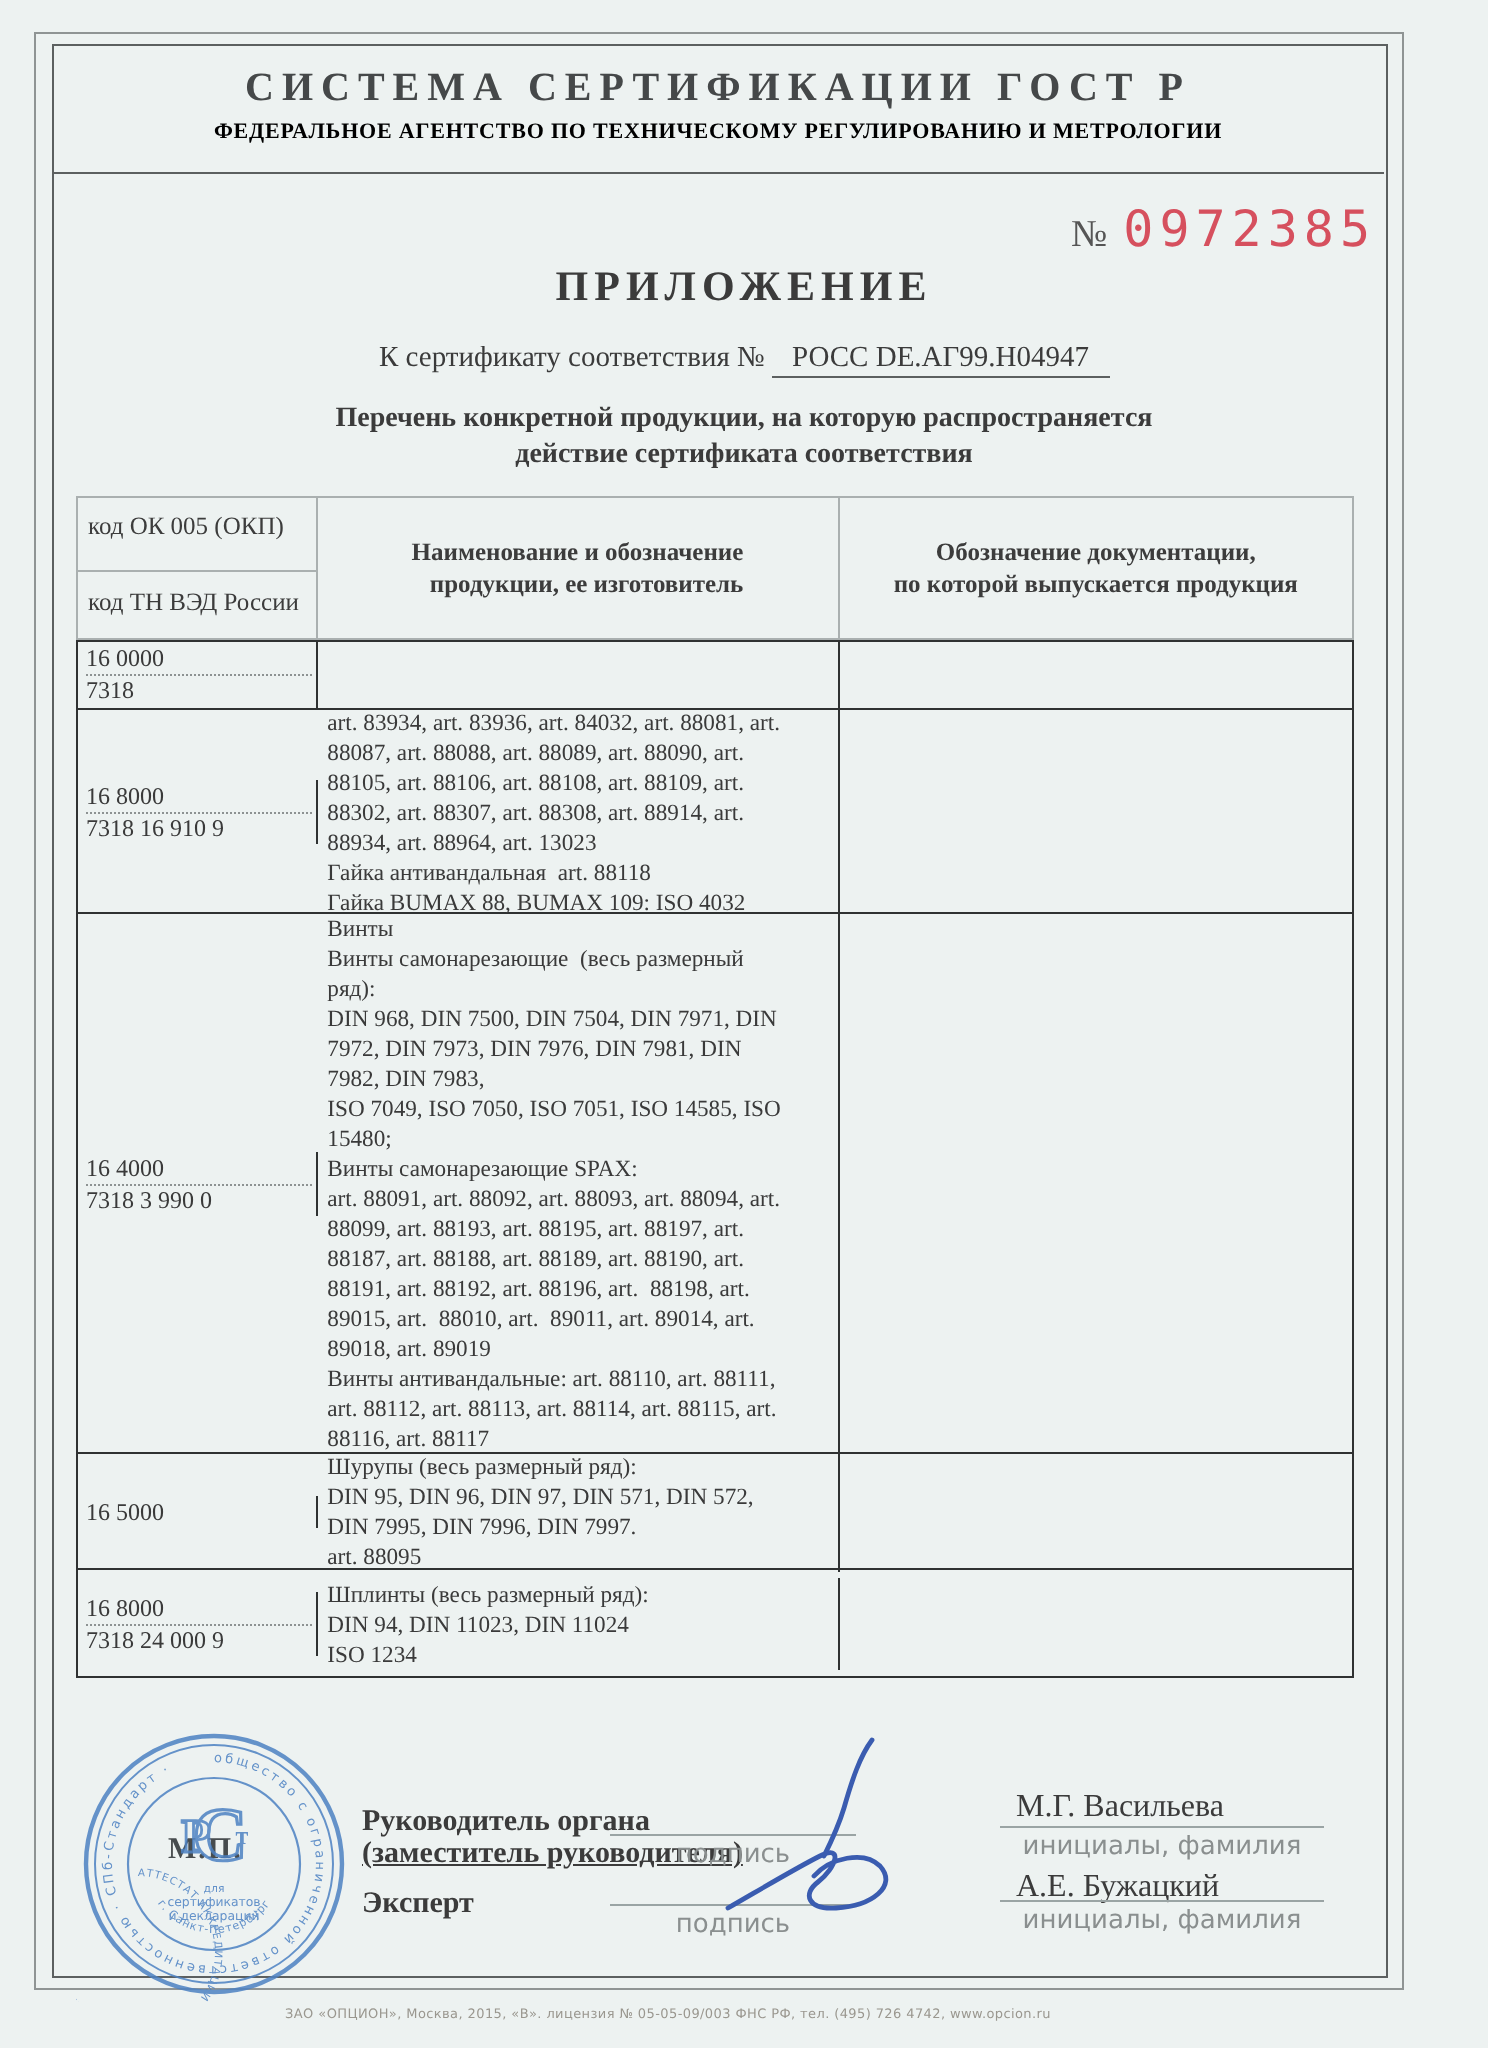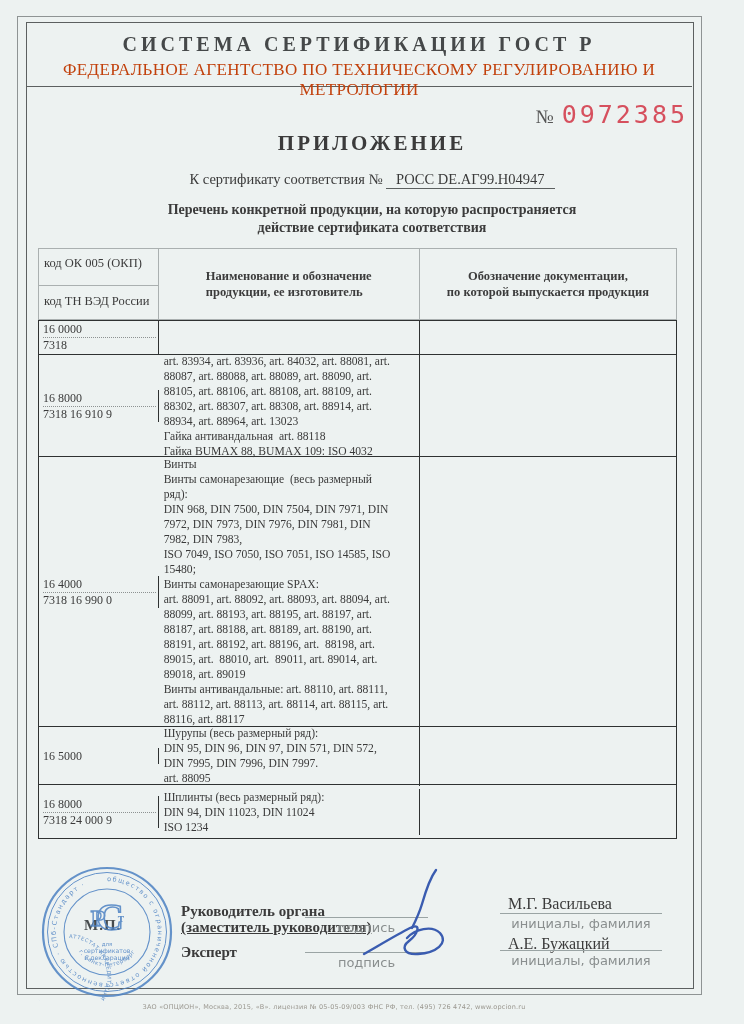--- a/index.html
+++ b/index.html
@@ -11,40 +11,40 @@
     color:#3a3a3a;
     overflow:hidden;
   }
   .abs{position:absolute;}
   
   .outer-frame{left:17px;top:16px;width:683px;height:977px;border:1px solid #8f9494;}
   .inner-frame{left:26px;top:22px;width:666px;height:965px;border:1.5px solid #5c6060;}
   
   .masthead{left:26px;top:22px;width:666px;height:64px;border-bottom:1.5px solid #5c6060;text-align:center;}
   .sys-title{margin-top:11px;font-size:20px;font-weight:bold;letter-spacing:4px;color:#454849;}
-  .agency{margin-top:4px;font-size:17px;font-weight:normal;letter-spacing:.4px;color:#c2410c;}
+  .agency{margin-top:4px;font-size:11px;font-weight:bold;letter-spacing:.4px;color:#000000;}
   
   .blank-number{top:100px;right:56px;white-space:nowrap;}
   .blank-number .no-sign{font-size:19px;color:#555;margin-right:8px;}
   .blank-number .no-digits{
     font-family:"DejaVu Sans Mono", monospace;
     font-size:25px;letter-spacing:3px;color:#d6505e;font-weight:500;
   }
   .doc-title{left:0;top:131px;width:744px;text-align:center;font-size:21px;font-weight:bold;letter-spacing:3px;color:#3b3b3b;}
   .cert-line{left:0;top:171px;width:744px;text-align:center;font-size:14.5px;color:#3b3b3b;}
   .cert-num{border-bottom:1px solid #5c6060;padding:0 10px 1px 10px;}
   .purpose{left:0;top:201px;width:744px;text-align:center;font-size:14px;font-weight:bold;line-height:18px;color:#3b3b3b;white-space:pre-line;}
   
   .ctable{left:38px;top:248px;width:639px;}
   .thead{display:flex;height:72px;border:1px solid #aab0b0;box-sizing:border-box;}
   .th{box-sizing:border-box;font-size:12.5px;color:#3c3c3c;}
   .th-c1{width:120px;border-right:1px solid #aab0b0;}
   .th-c1-top{height:37px;border-bottom:1px solid #aab0b0;box-sizing:border-box;padding:7px 0 0 5px;}
   .th-c1-bot{padding:8px 0 0 5px;}
-  .th-c2{width:262px;border-right:1px solid #aab0b0;display:flex;align-items:center;justify-content:center;text-align:left;white-space:pre-line;font-weight:bold;line-height:16px;}
+  .th-c2{width:262px;border-right:1px solid #aab0b0;display:flex;align-items:center;justify-content:center;text-align:right;white-space:pre-line;font-weight:bold;line-height:16px;}
   .th-c3{width:257px;display:flex;align-items:center;justify-content:center;text-align:center;white-space:pre-line;font-weight:bold;line-height:16px;}
   .tbody{border:1.8px solid #2f3232;box-sizing:border-box;background:transparent;}
   .trow{display:flex;box-sizing:border-box;}
   .trow + .trow{border-top:1.6px solid #2f3232;align-items:center;}
   .td{box-sizing:border-box;overflow:hidden;}
   .td-c1{width:120px;border-right:1.6px solid #2f3232;padding:1px 2px 0 4px;font-size:12px;line-height:15px;}
   .td-c2{width:262px;border-right:1.6px solid #2f3232;padding:1px 0 0 5px;font-size:11.6px;line-height:15px;white-space:pre;}
   .td-c3{width:257px;}
   .code-sep{border-top:1px dotted #8d9292;margin-top:0px;}
   .r1{height:33px;} .r2{height:102px;} .r3{height:270px;} .r4{height:58px;} .r5{height:54px;}
@@ -122,21 +122,21 @@
 88934, art. 88964, art. 13023
 Гайка антивандальная  art. 88118
 Гайка BUMAX 88, BUMAX 109: ISO 4032</div>
         <div class="td td-c3"></div>
       </div>
 
       <div class="trow r3">
         <div class="td td-c1">
           <div>16 4000</div>
           <div class="code-sep"></div>
-          <div>7318 16 990 0</div>
+          <div>7318 3 990 0</div>
         </div>
         <div class="td td-c2">Винты
 Винты самонарезающие  (весь размерный
 ряд):
 DIN 968, DIN 7500, DIN 7504, DIN 7971, DIN
 7972, DIN 7973, DIN 7976, DIN 7981, DIN
 7982, DIN 7983,
 ISO 7049, ISO 7050, ISO 7051, ISO 14585, ISO
 15480;
 Винты самонарезающие SPAX:

